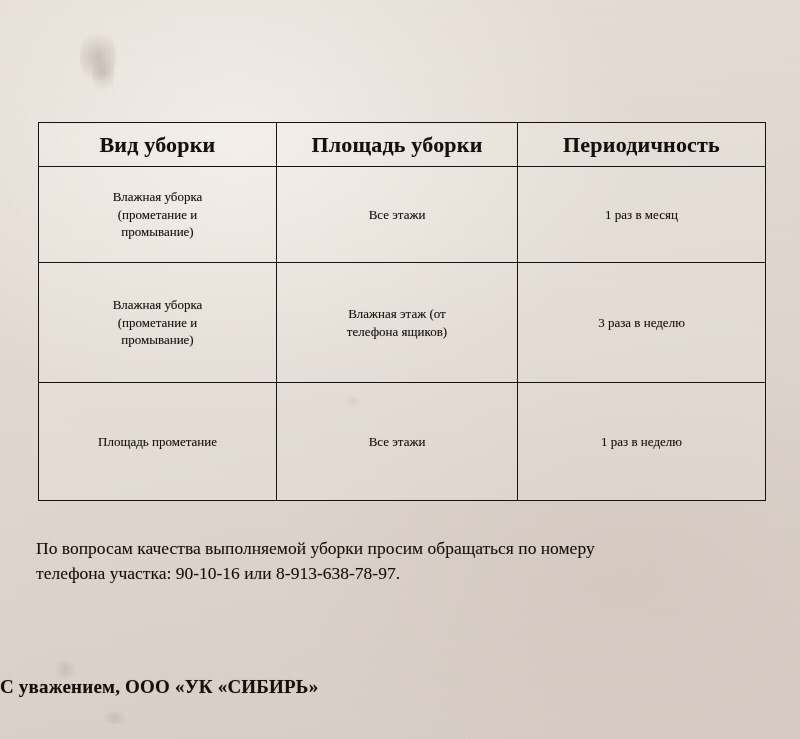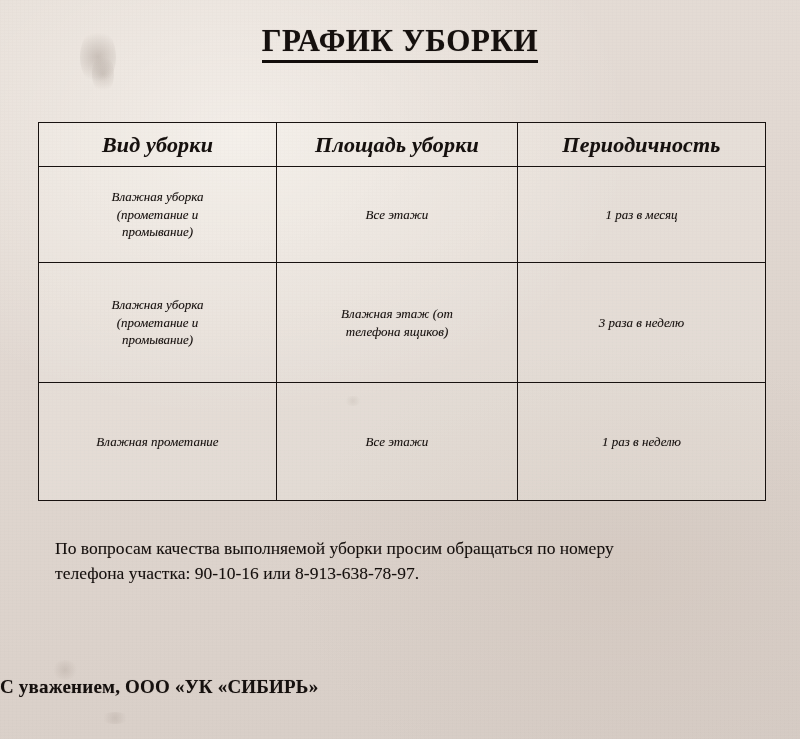--- a/index.html
+++ b/index.html
@@ -72,21 +72,20 @@
     table-layout: fixed;
     background: rgba(255,253,250,0.16);
   }
   #schedule-table td, #schedule-table th {
     border: 1.6px solid #181210;
     text-align: center;
     vertical-align: middle;
     padding: 4px 6px;
     box-sizing: border-box;
     text-shadow: 0 0 0.8px rgba(40,28,22,0.30);
-    font-style: italic;
   }
   #schedule-table th {
     font-size: 22px;
     font-weight: bold;
     height: 44px;
     letter-spacing: 0.2px;
   }
   #schedule-table td {
     font-size: 13px;
     font-weight: normal;
@@ -104,21 +103,20 @@
   #footer-note {
     position: absolute;
     left: 36px;
     top: 536px;
     width: 728px;
     font-size: 17.5px;
     line-height: 1.45;
     text-align: justify;
     text-justify: inter-word;
     text-shadow: 0 0 0.8px rgba(40,28,22,0.28);
-    margin-left: 19px;
   }
   #footer-note .l2 { display: block; }
 
   
   #signature {
     position: absolute;
     left: 0;
     top: 676px;
     width: 764px;
     text-align: left;
@@ -134,23 +132,20 @@
 <div id="sheet">
 
   <div id="grain"></div>
 
   <div class="smudge" style="left:80px; top:28px; width:36px; height:58px;"></div>
   <div class="smudge" style="left:92px; top:54px; width:22px; height:40px; opacity:0.75;"></div>
   <div class="smudge" style="left:52px; top:660px; width:26px; height:20px; opacity:0.55;"></div>
   <div class="smudge" style="left:100px; top:712px; width:30px; height:12px; opacity:0.5;"></div>
   <div class="smudge" style="left:344px; top:396px; width:18px; height:10px; opacity:0.45;"></div>
 
-  <div id="title">
-    <span class="t">ГРАФИК УБОРКИ</span>
-  </div>
 
   <table id="schedule-table">
     <colgroup>
       <col class="col-1">
       <col class="col-2">
       <col class="col-3">
     </colgroup>
     <thead>
       <tr class="row-h">
         <th>Вид уборки</th>
@@ -177,21 +172,21 @@
           <div>промывание)</div>
         </td>
         <td>
           <div>Влажная этаж (от</div>
           <div>телефона ящиков)</div>
         </td>
         <td>3 раза в неделю</td>
       </tr>
       <tr class="row-3">
         <td>
-          <div>Влажная прометание</div>
+          <div>Площадь прометание</div>
         </td>
         <td>
           <div>Все этажи</div>
         </td>
         <td>1 раз в неделю</td>
       </tr>
     </tbody>
   </table>
 
   <div id="footer-note">

